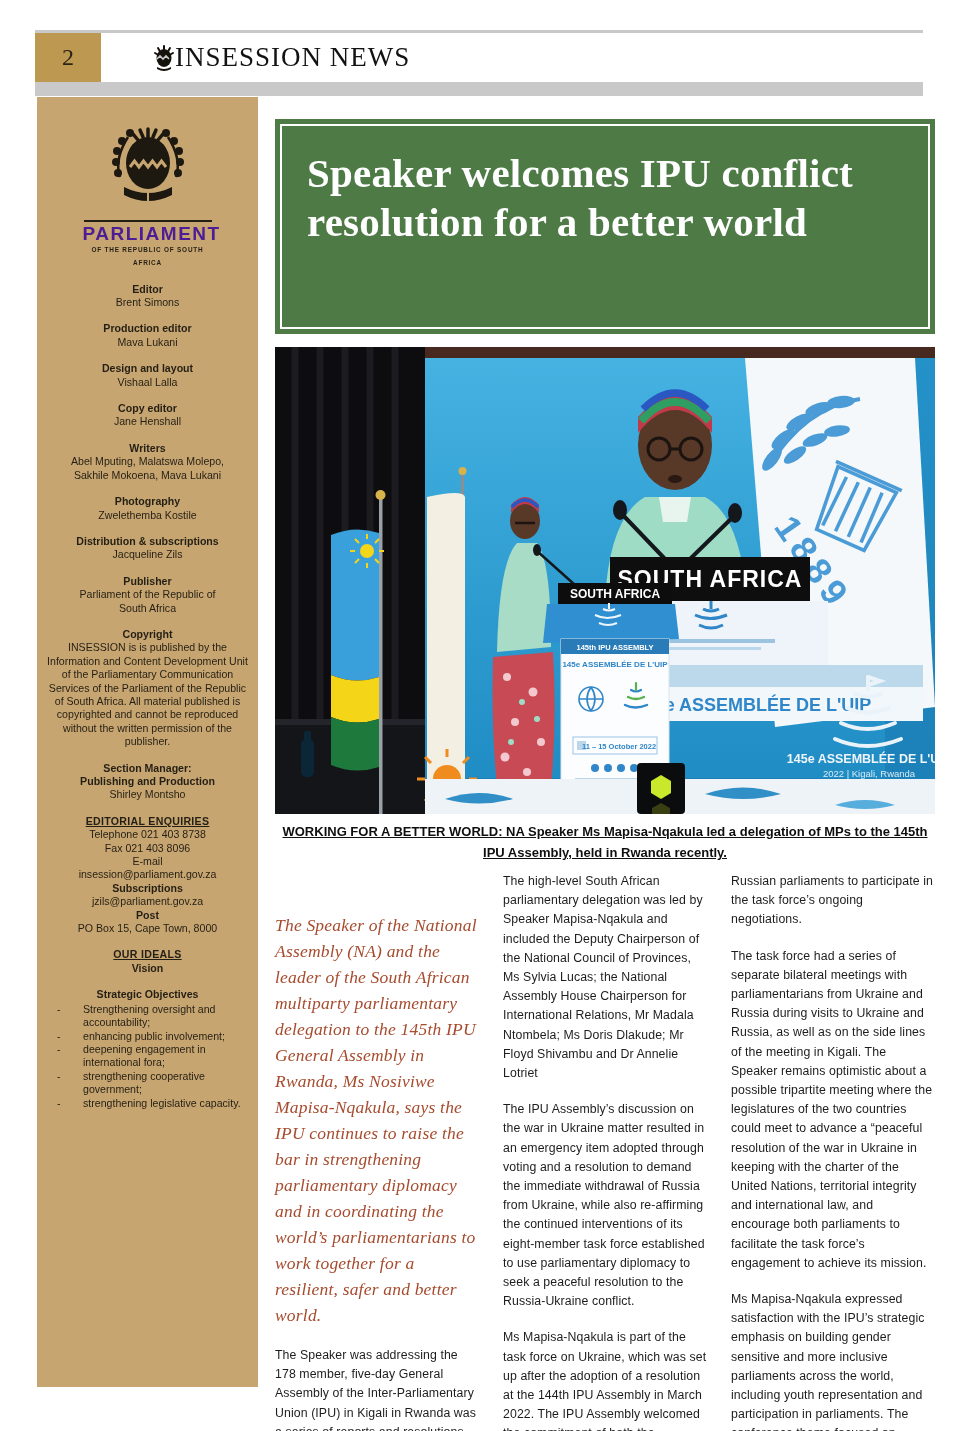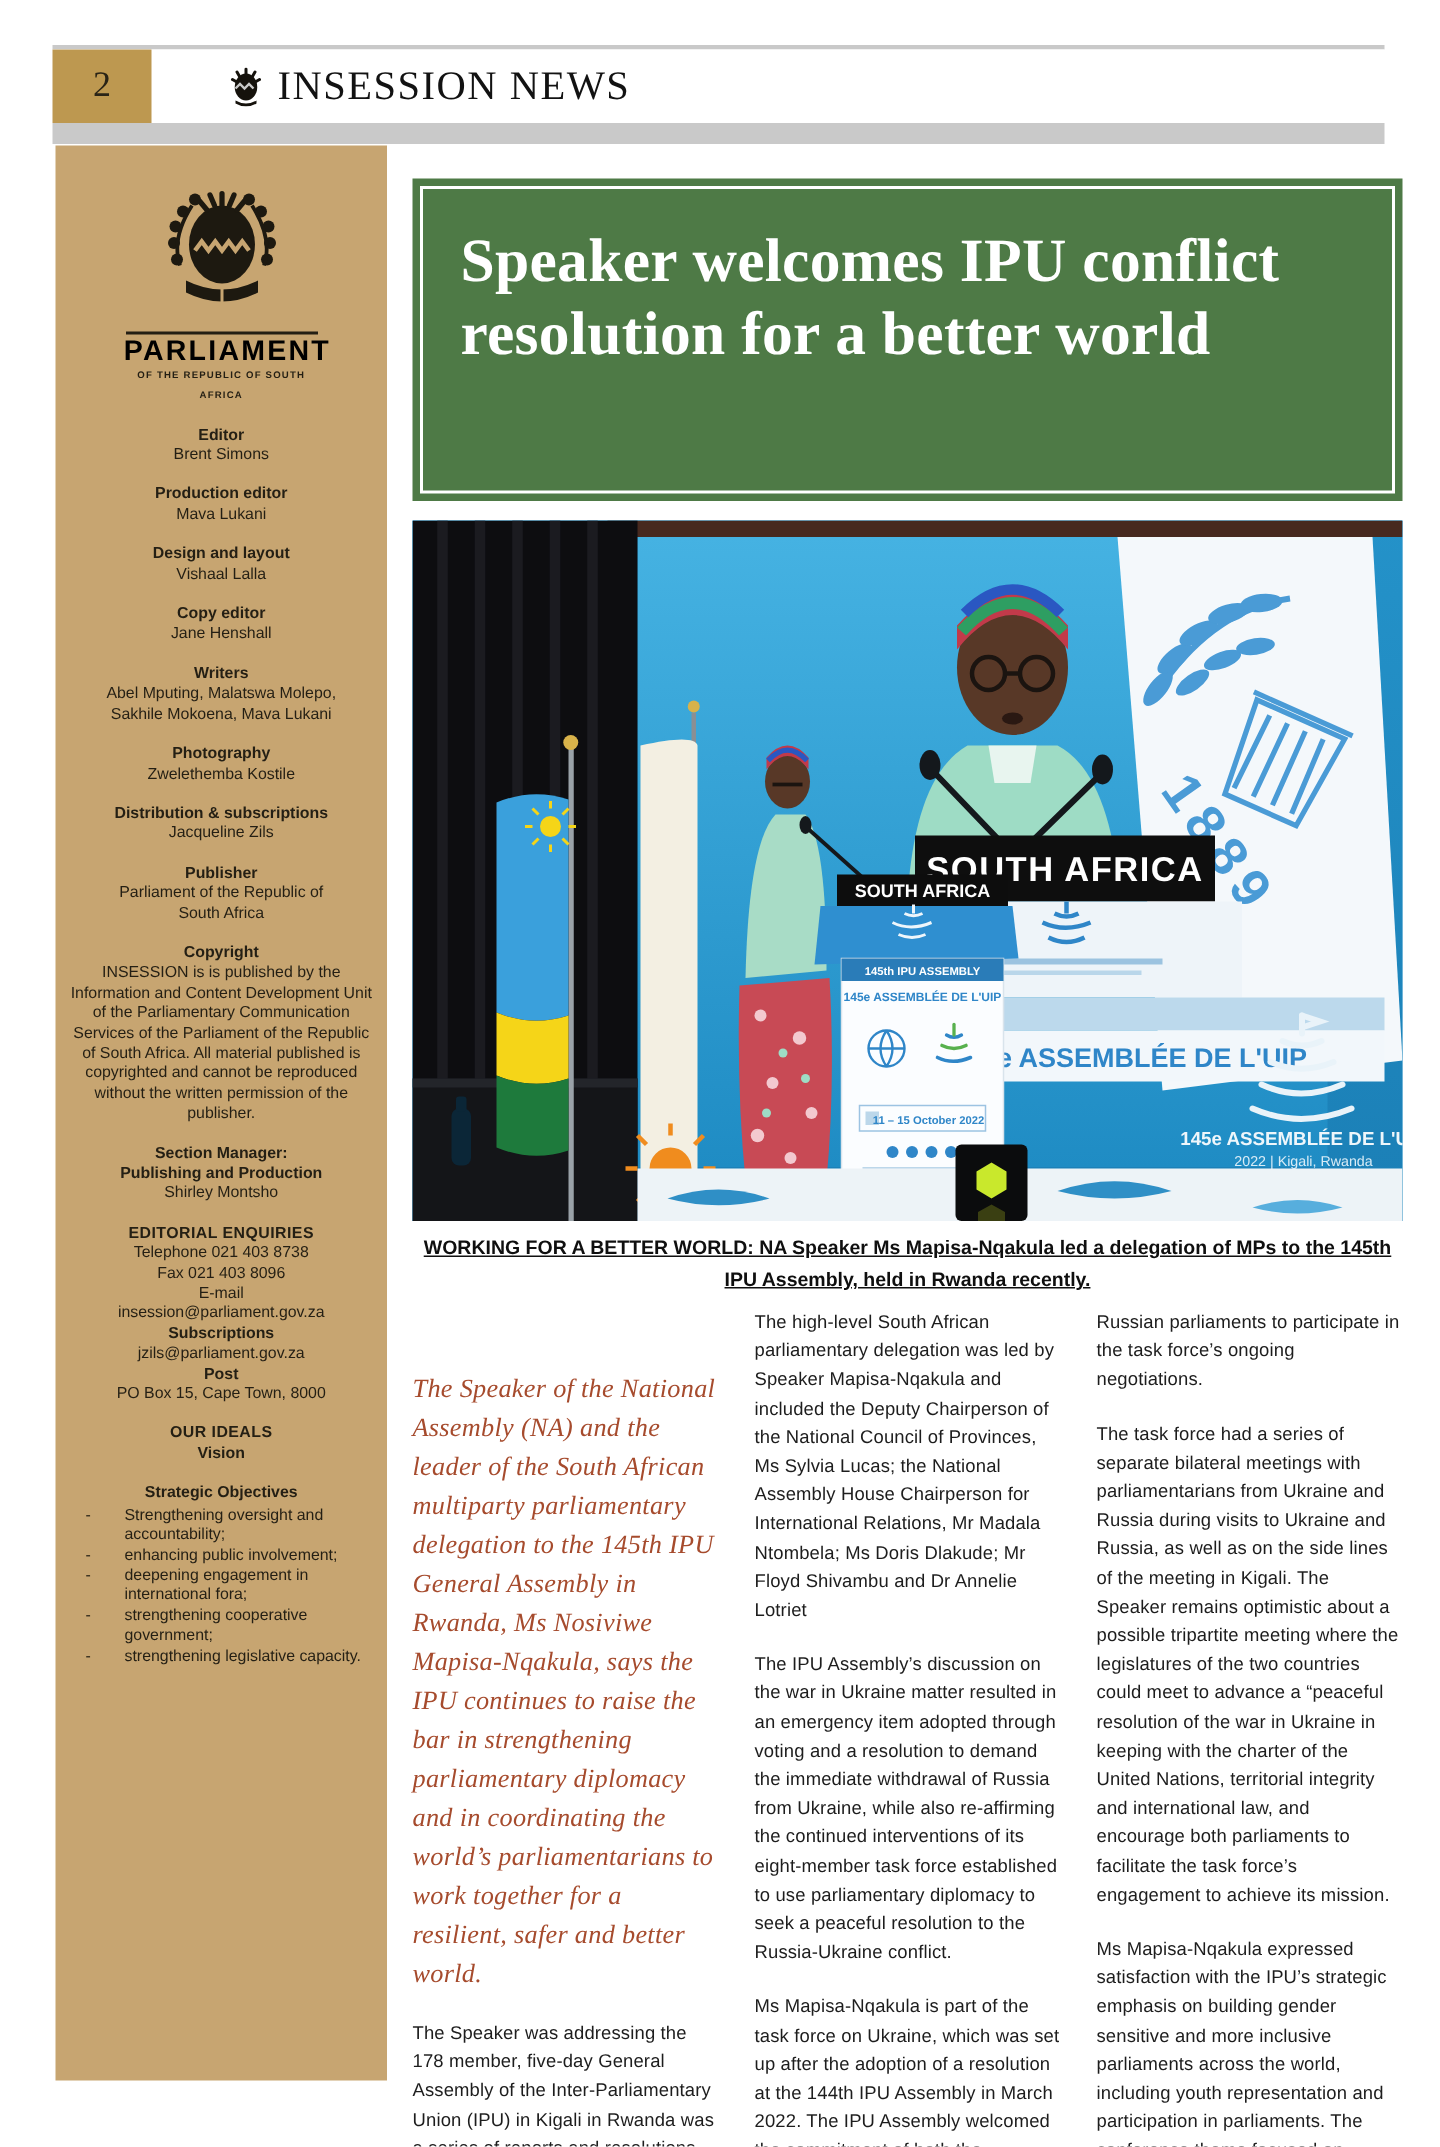--- a/index.html
+++ b/index.html
@@ -6,37 +6,37 @@
   body { width:960px; height:1431px; background:#fff; position:relative;
          font-family:"Liberation Sans", sans-serif; color:#1c1c1c; overflow:hidden; }
 
   
   .header { position:absolute; left:35px; top:30px; width:888px; }
   .header-topline { height:3px; background:#c9c9c9; }
   .header-row { height:49px; display:flex; align-items:center; background:#fff; }
   .page-num-box { width:66px; height:49px; background:#bd9850; display:flex;
                   align-items:center; justify-content:center;
                   font-family:"Liberation Serif", serif; font-size:24px; color:#2a2416; }
-  .masthead-title { display:flex; align-items:center; gap:10px; margin-left:52px;
+  .masthead-title { display:flex; align-items:center; margin-left:52px;
                     font-family:"Liberation Serif", serif; font-size:27px; letter-spacing:1px;
                     color:#121212; }
   .header-band { height:14px; background:#c9c9c9; }
 
   
   .sidebar { position:absolute; left:37px; top:97px; width:221px; height:1290px;
              background:#c7a571; text-align:center; padding:18px 8px 0 8px;
              font-size:10.6px; line-height:13.4px; color:#241f14; overflow:hidden; }
   .logo-wrap { margin:6px auto 2px auto; width:130px; }
   .logo-rule { width:128px; height:2px; background:#241f14; margin:4px auto 5px auto; }
-  .logo-word { font-weight:bold; font-size:19px; letter-spacing:1.5px; color:#000000;
+  .logo-word { font-weight:bold; font-size:19px; letter-spacing:1.5px; color:#4c1d95;
                font-family:"Liberation Sans", sans-serif;text-align:right; }
   .logo-sub { font-weight:bold; font-size:6.4px; letter-spacing:.8px; margin-top:2px; }
   .sb-block { margin-top:13px; }
   .sb-label { font-weight:bold; }
-  .sb-heading { font-weight:bold; letter-spacing:.3px; }
+  .sb-heading { font-weight:bold; letter-spacing:.3px;text-decoration:underline; }
   span.cl:empty { display:none; }
   .cl { display:block; }
   .obj-list { text-align:left; margin-top:1px; }
   .obj-item { display:flex; padding-left:12px; }
   .obj-dash { width:26px; flex:none; }
   .obj-text { flex:1; padding-right:4px; }
 
   
   .main { position:absolute; left:275px; top:97px; width:660px; }
   .headline-box { height:215px; background:#4e7a46; position:relative; padding:30px 30px 0 32px;margin-top:22px; }

